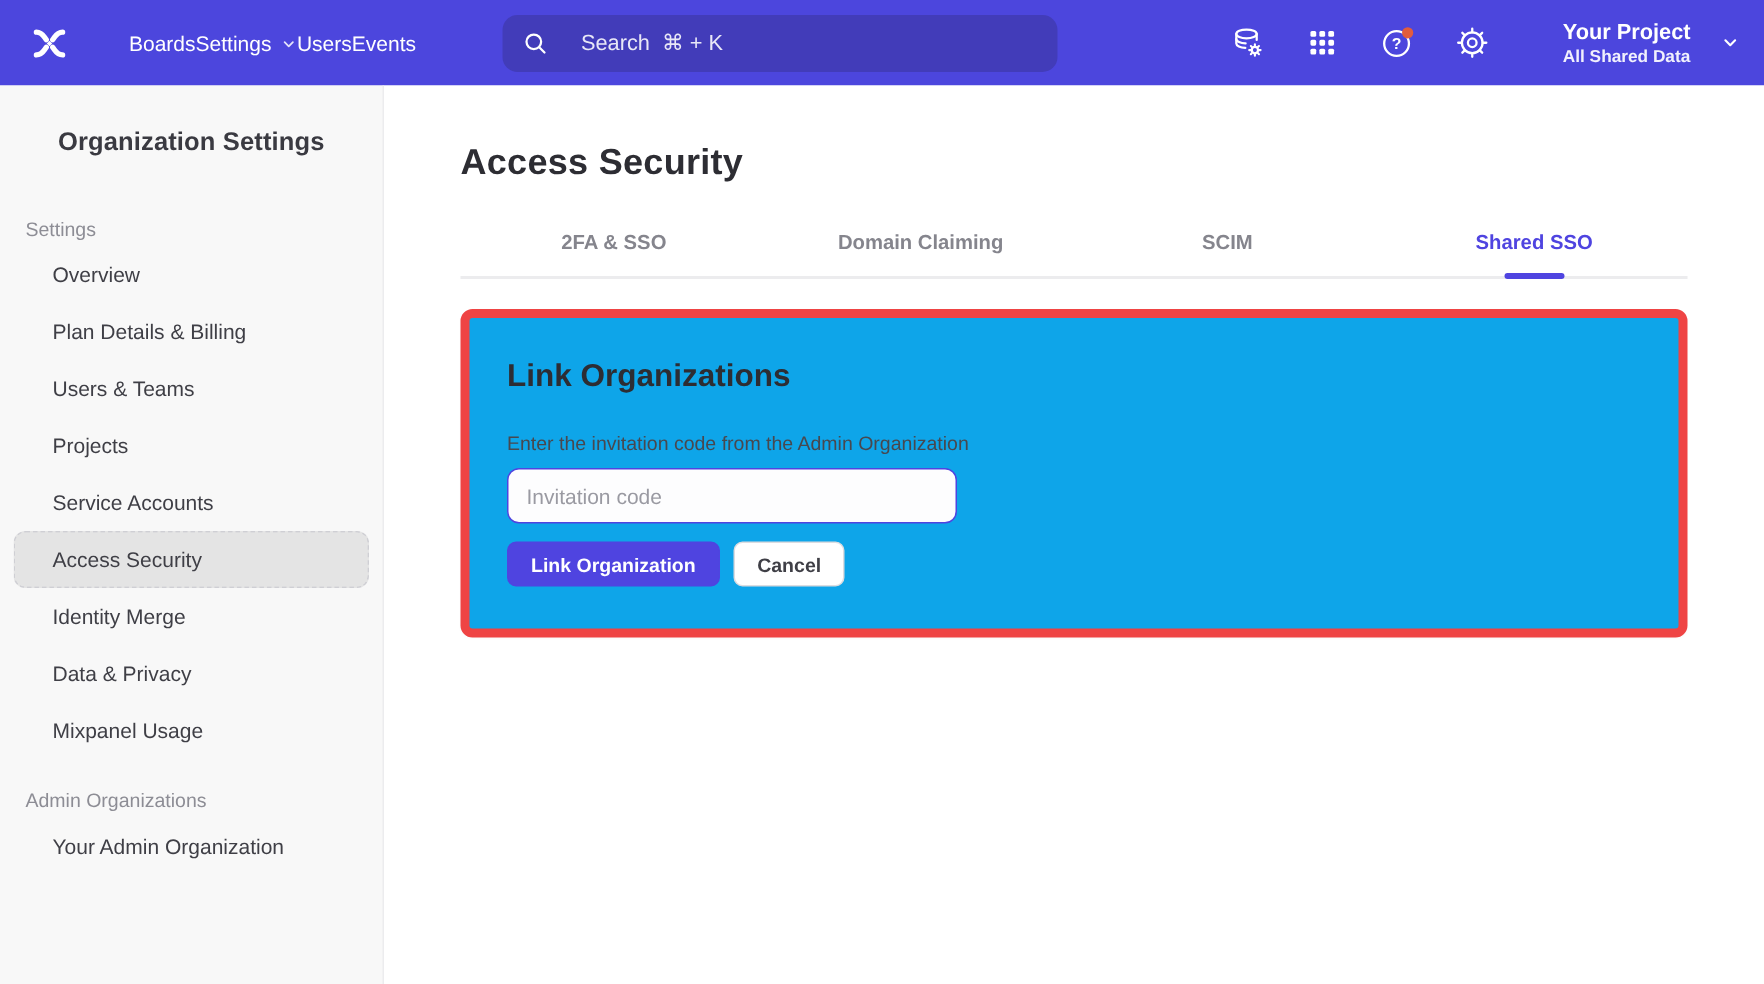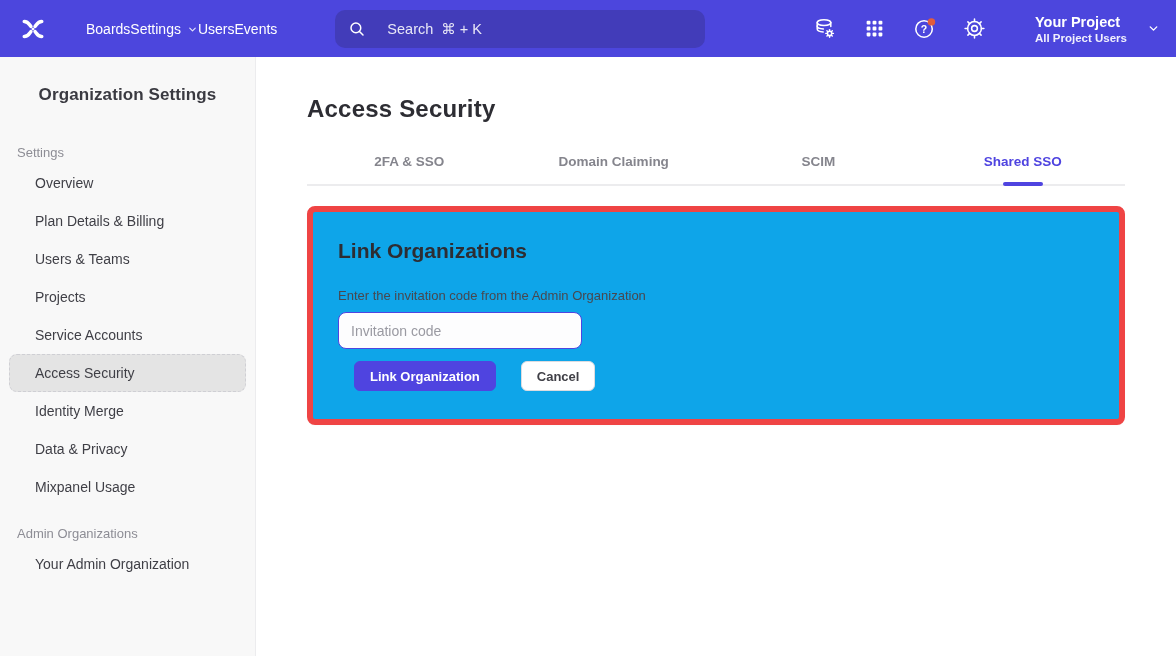--- a/index.html
+++ b/index.html
@@ -151,21 +151,21 @@
     font-weight: 700;
     color: #2d2d33;
   }
   .card-desc {
     margin-top: 25px;
     font-size: 13px;
     color: #48484f;
   }
   .invite-input {
     margin-top: 9px;
-    width: 244px; height: 37px;
+    width: 300px; height: 37px;
     border: 1px solid #4f44e0;
     border-radius: 8px;
     padding: 0 12px;
     font-size: 14px;
     color: #3f3f46;
     background: #fdfdfe;
     outline: none;
     display: block;
     font-family: "Liberation Sans", "DejaVu Sans", sans-serif;
   }
@@ -173,21 +173,20 @@
   .btn-row { margin-top: 12px; display: flex; gap: 9px; align-items: center; }
   .btn {
     height: 30px;
     border-radius: 6px;
     font-size: 13px;
     font-weight: 600;
     padding: 0 15px;
     cursor: pointer;
     display: inline-flex; align-items: center;
     font-family: "Liberation Sans", "DejaVu Sans", sans-serif;
-    margin-left: 16px;
   }
   .btn-primary { background: #4f44e0; border: 1px solid #4f44e0; color: #ffffff; }
   .btn-secondary { background: #ffffff; border: 1px solid #dcdce0; color: #3f3f46; }
 
   svg { display: block; }
 </style>
 </head>
 <body>
 
 <div class="navbar">
@@ -287,21 +286,21 @@
         <line x1="5.1" y1="5.1" x2="6.9" y2="6.9"></line>
           <line x1="17.1" y1="17.1" x2="18.9" y2="18.9"></line>
         <line x1="18.9" y1="5.1" x2="17.1" y2="6.9"></line>
           <line x1="6.9" y1="17.1" x2="5.1" y2="18.9"></line>
       </svg>
     </div>
 
     <div class="project-switcher">
       <div class="project-text">
         <div class="project-name">Your Project</div>
-        <div class="project-sub">All Project Users</div>
+        <div class="project-sub">All Shared Data</div>
       </div>
       <span>
         <svg width="13" height="13" viewBox="0 0 24 24" fill="none" stroke="#ffffff" stroke-width="2.6" stroke-linecap="round" stroke-linejoin="round">
             <polyline points="6 9 12 15 18 9"></polyline>
           </svg>
       </span>
     </div>
   </div>
 </div>
 

